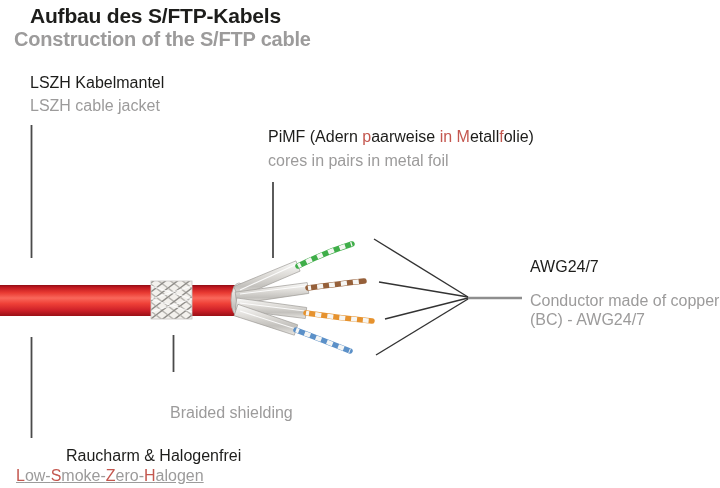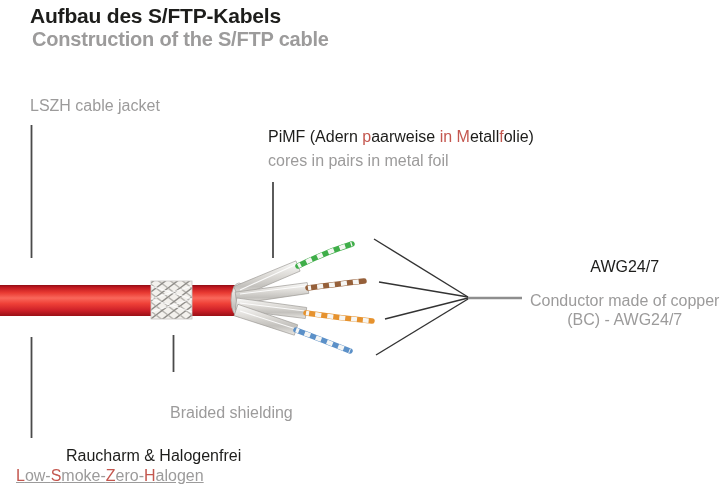--- a/index.html
+++ b/index.html
@@ -1,22 +1,22 @@
 <!DOCTYPE html>
 <html><head>
 <meta charset="utf-8">
 <style>
   html,body{margin:0;padding:0;background:#ffffff;}
   #stage{
     position:relative;width:720px;height:488px;background:#ffffff;overflow:hidden;
     font-family:"Liberation Sans","DejaVu Sans",sans-serif;
   }
-  .abs{position:absolute;text-align:center;}
+  .abs{position:absolute;}
   .title-de{left:30px;top:4px;font-size:21px;font-weight:700;color:#1d1d1b;letter-spacing:-0.2px;}
-  .title-en{left:32px;top:28px;font-size:20px;font-weight:700;color:#9c9b9b;letter-spacing:-0.2px;}
+  .title-en{left:14px;top:28px;font-size:20px;font-weight:700;color:#9c9b9b;letter-spacing:-0.2px;}
   .lbl{font-size:16px;line-height:19px;white-space:nowrap;}
   .de{color:#1d1d1b;}
   .en{color:#9c9b9b;}
   .accent{color:#c4574f;}
   .jacket-de{left:30px;top:73px;}
   .jacket-en{left:30px;top:96px;}
   .pimf-de{left:268px;top:127px;}
   .pimf-en{left:268px;top:151px;}
   .conductor{left:530px;top:257px;}
   .conductor .block + .block{margin-top:15px;}
@@ -102,20 +102,21 @@
       <line x1="379" y1="282" x2="468" y2="297" stroke="#333333" stroke-width="1.4"></line>
       <line x1="385" y1="319" x2="468" y2="298" stroke="#333333" stroke-width="1.4"></line>
       <line x1="376" y1="355" x2="468" y2="299" stroke="#333333" stroke-width="1.4"></line>
       <line x1="468" y1="298" x2="522" y2="298" stroke="#8e8e8e" stroke-width="2.6"></line>
     </g>
   </svg>
 
   <div class="abs title-de">Aufbau des S/FTP-Kabels</div>
   <div class="abs title-en">Construction of the S/FTP cable</div>
 
+  <div class="abs lbl de jacket-de">LSZH Kabelmantel</div>
   <div class="abs lbl en jacket-en">LSZH cable jacket</div>
 
   <div class="abs lbl de pimf-de"><span>PiMF (Adern </span><span class="accent">p</span><span>aarweise </span><span class="accent">in</span><span> </span><span class="accent">M</span><span>etall</span><span class="accent">f</span><span>olie)</span></div>
   <div class="abs lbl en pimf-en">cores in pairs in metal foil</div>
 
   <div class="abs lbl conductor">
     <div class="block de">
       <div>AWG24/7</div>
     </div>
     <div class="block en">

